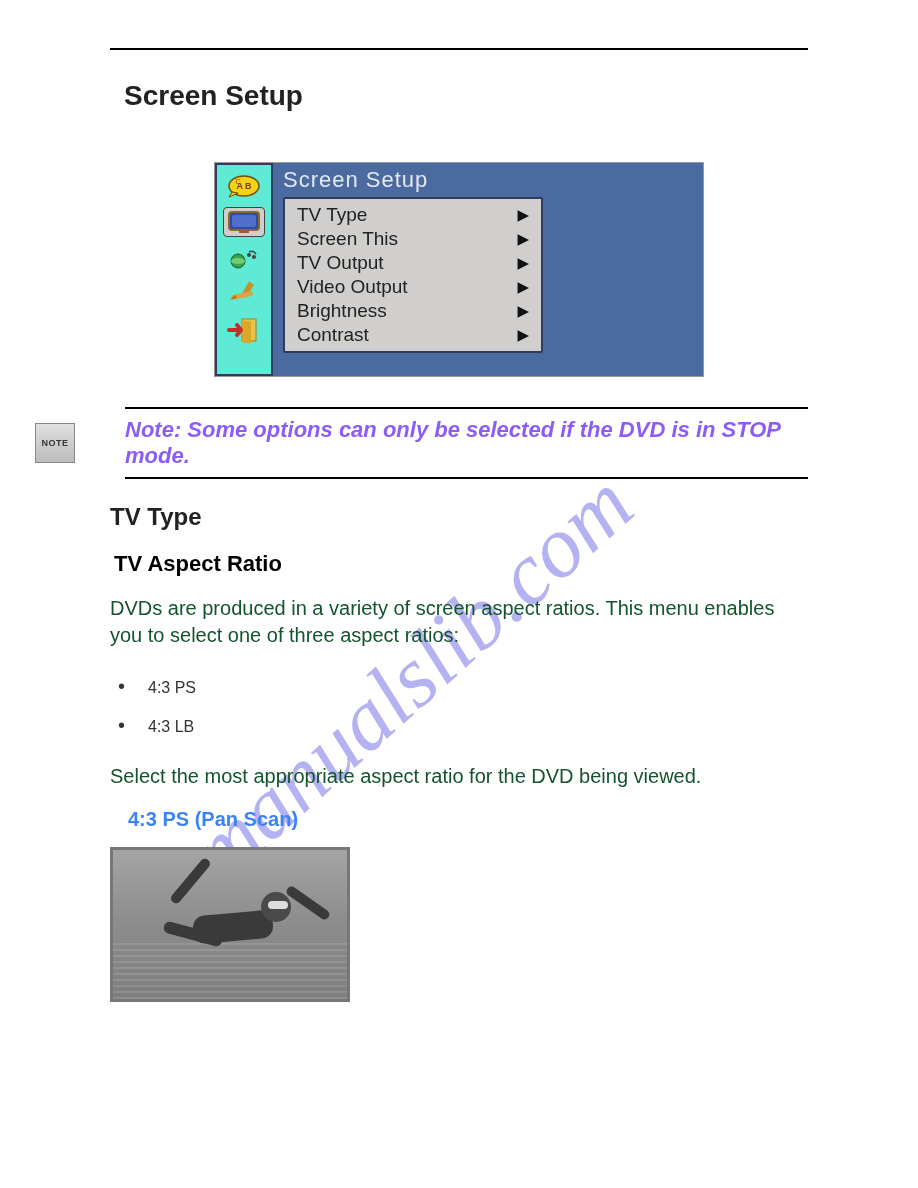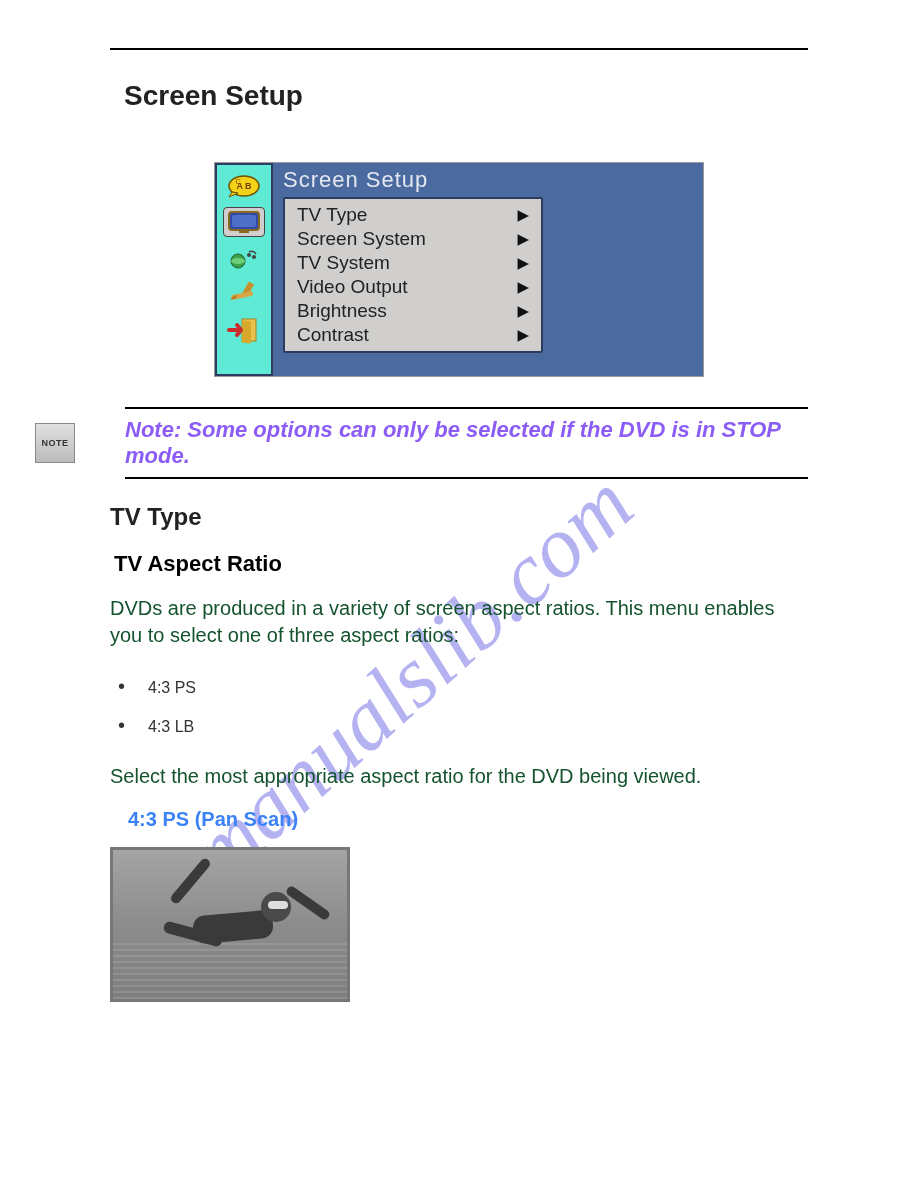--- a/index.html
+++ b/index.html
@@ -304,25 +304,25 @@
         </div>
       </div>
       <div class="osd-main">
         <div class="osd-title">Screen  Setup</div>
         <div class="osd-box">
           <div class="osd-row">
               <span>TV Type</span>
               <span class="osd-arrow">▶</span>
             </div>
           <div class="osd-row">
-              <span>Screen System</span>
-              <span class="osd-arrow">▶</span>
-            </div>
-          <div class="osd-row">
-              <span>TV System</span>
+              <span>Screen This</span>
+              <span class="osd-arrow">▶</span>
+            </div>
+          <div class="osd-row">
+              <span>TV Output</span>
               <span class="osd-arrow">▶</span>
             </div>
           <div class="osd-row">
               <span>Video Output</span>
               <span class="osd-arrow">▶</span>
             </div>
           <div class="osd-row">
               <span>Brightness</span>
               <span class="osd-arrow">▶</span>
             </div>

